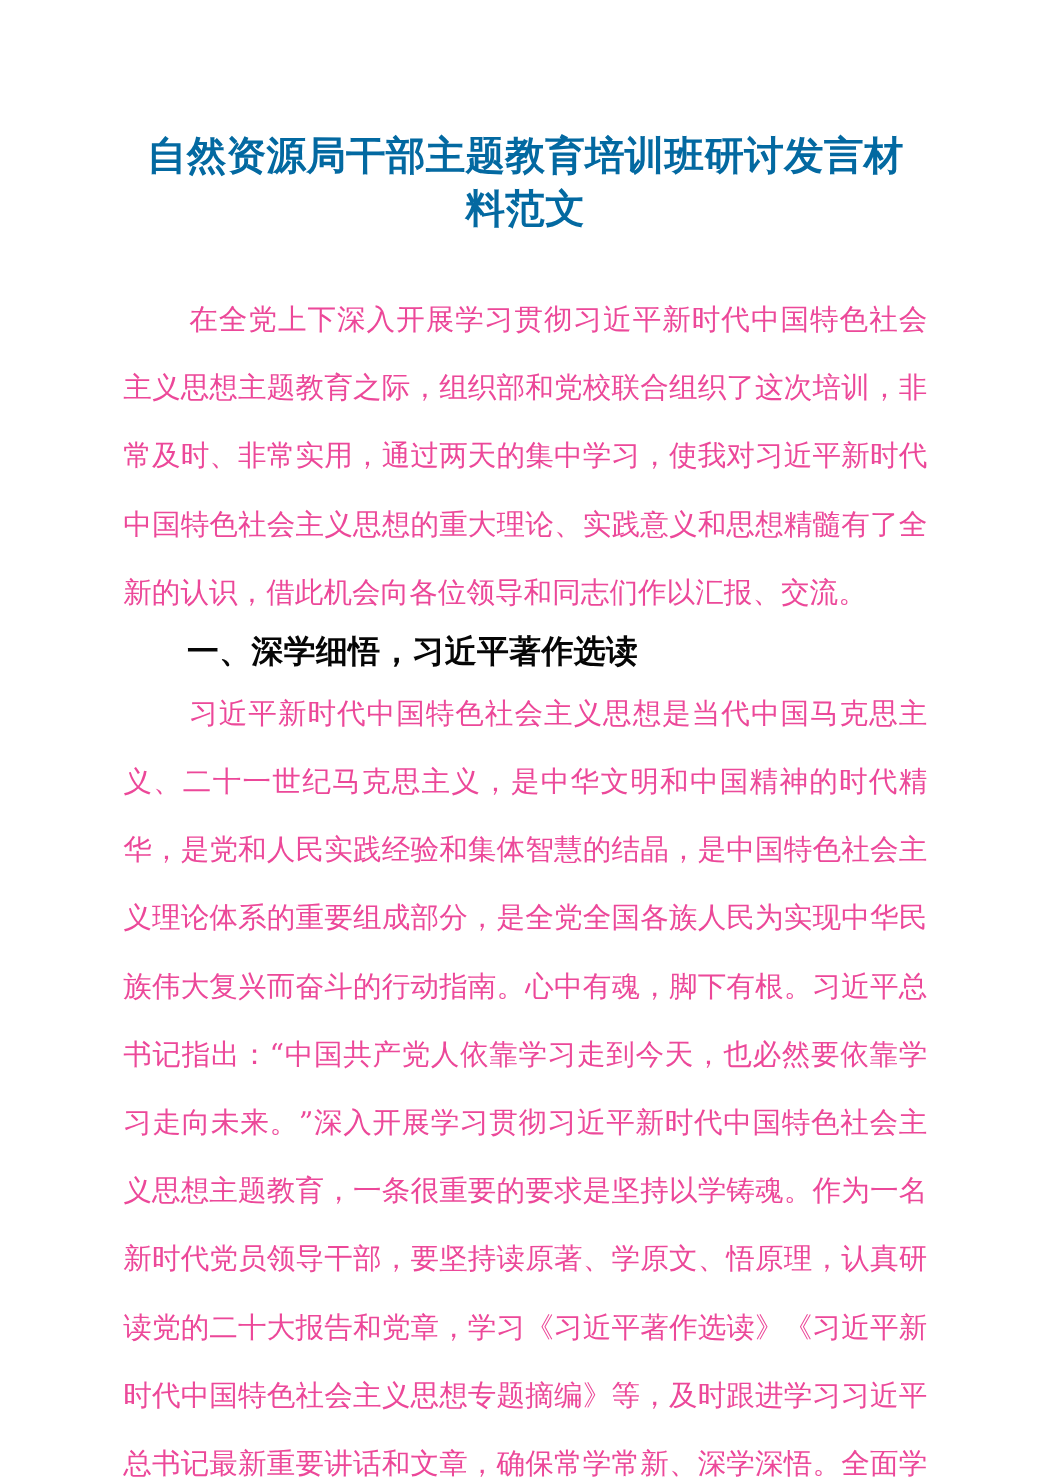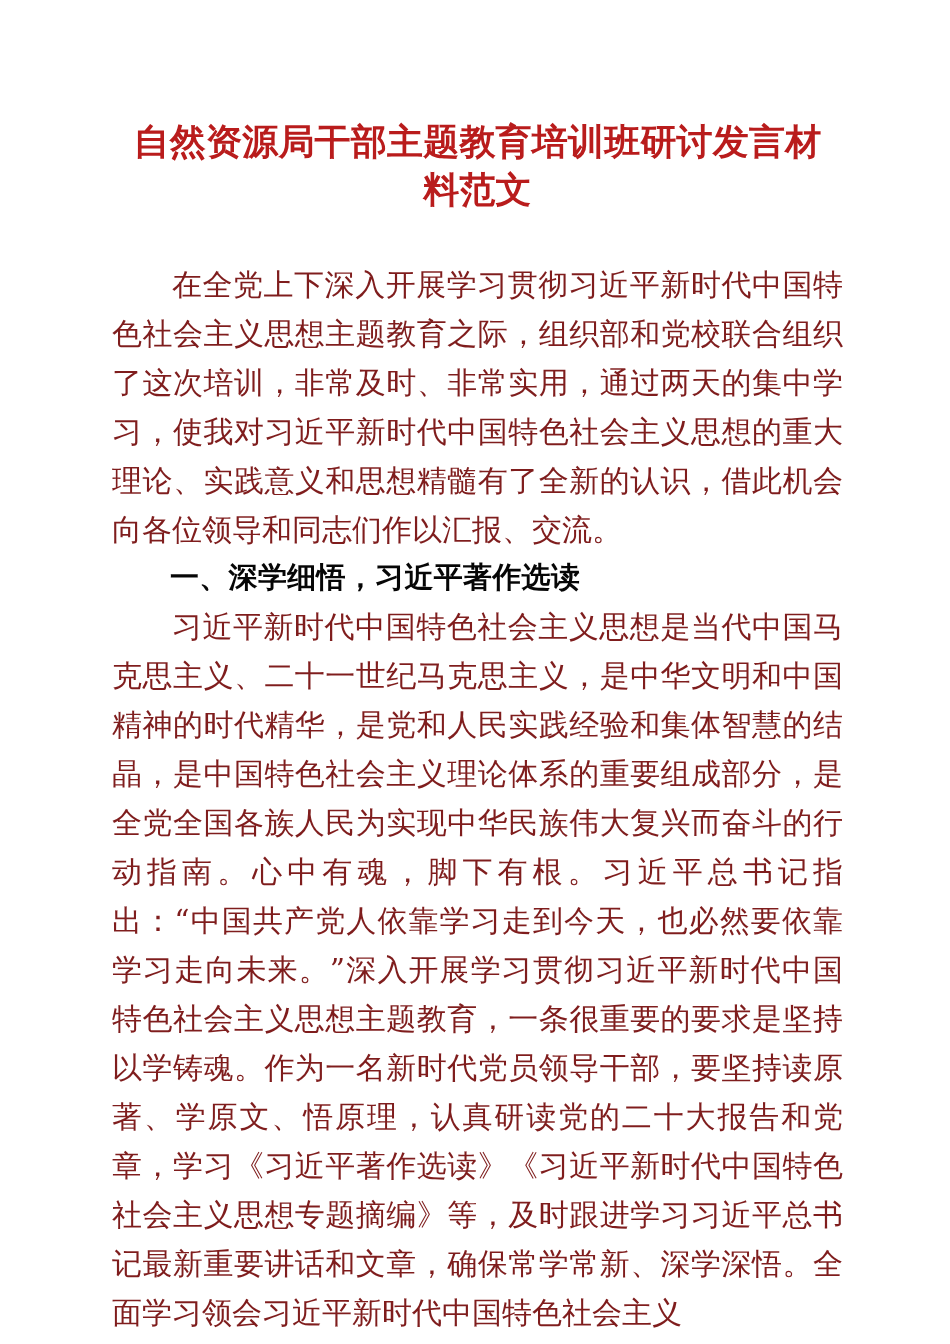--- a/index.html
+++ b/index.html
@@ -37,39 +37,39 @@
   
   .doc-title {
     font-family: "Liberation Serif", "DejaVu Serif", serif;
     font-weight: 700;
     font-size: 36px;
     line-height: 48px;
     text-align: center;
     letter-spacing: 0.2px;
     margin: 0;
     padding: 0 8px;
-    color: #b91c1c;
+    color: #0369a1;
   }
 
   
   .title-gap {
     height: 46px;
   }
 
   
   .para {
     font-family: "DejaVu Serif", "Liberation Serif", serif;
-    font-size: 30px;
-    line-height: 49px;
+    font-size: 26px;
+    line-height: 62px;
     text-align: justify;
     text-justify: inter-character;
     text-indent: 60px;
     margin: 0;
     padding: 0;
-    color: #7f1d1d;
+    color: #ec4899;
     word-break: break-all;
     font-weight: 400;
   }
 
   
   .section-heading {
     font-family: "Liberation Sans", "DejaVu Sans", sans-serif;
     font-weight: 700;
     font-size: 29px;
     line-height: 47.5px;

